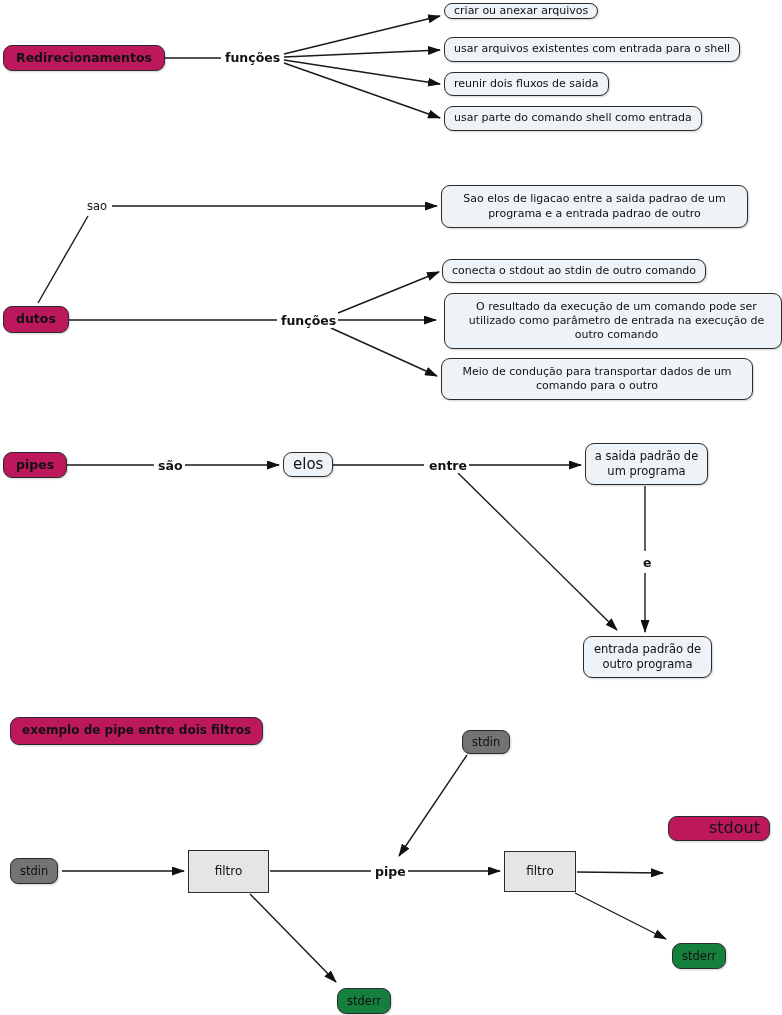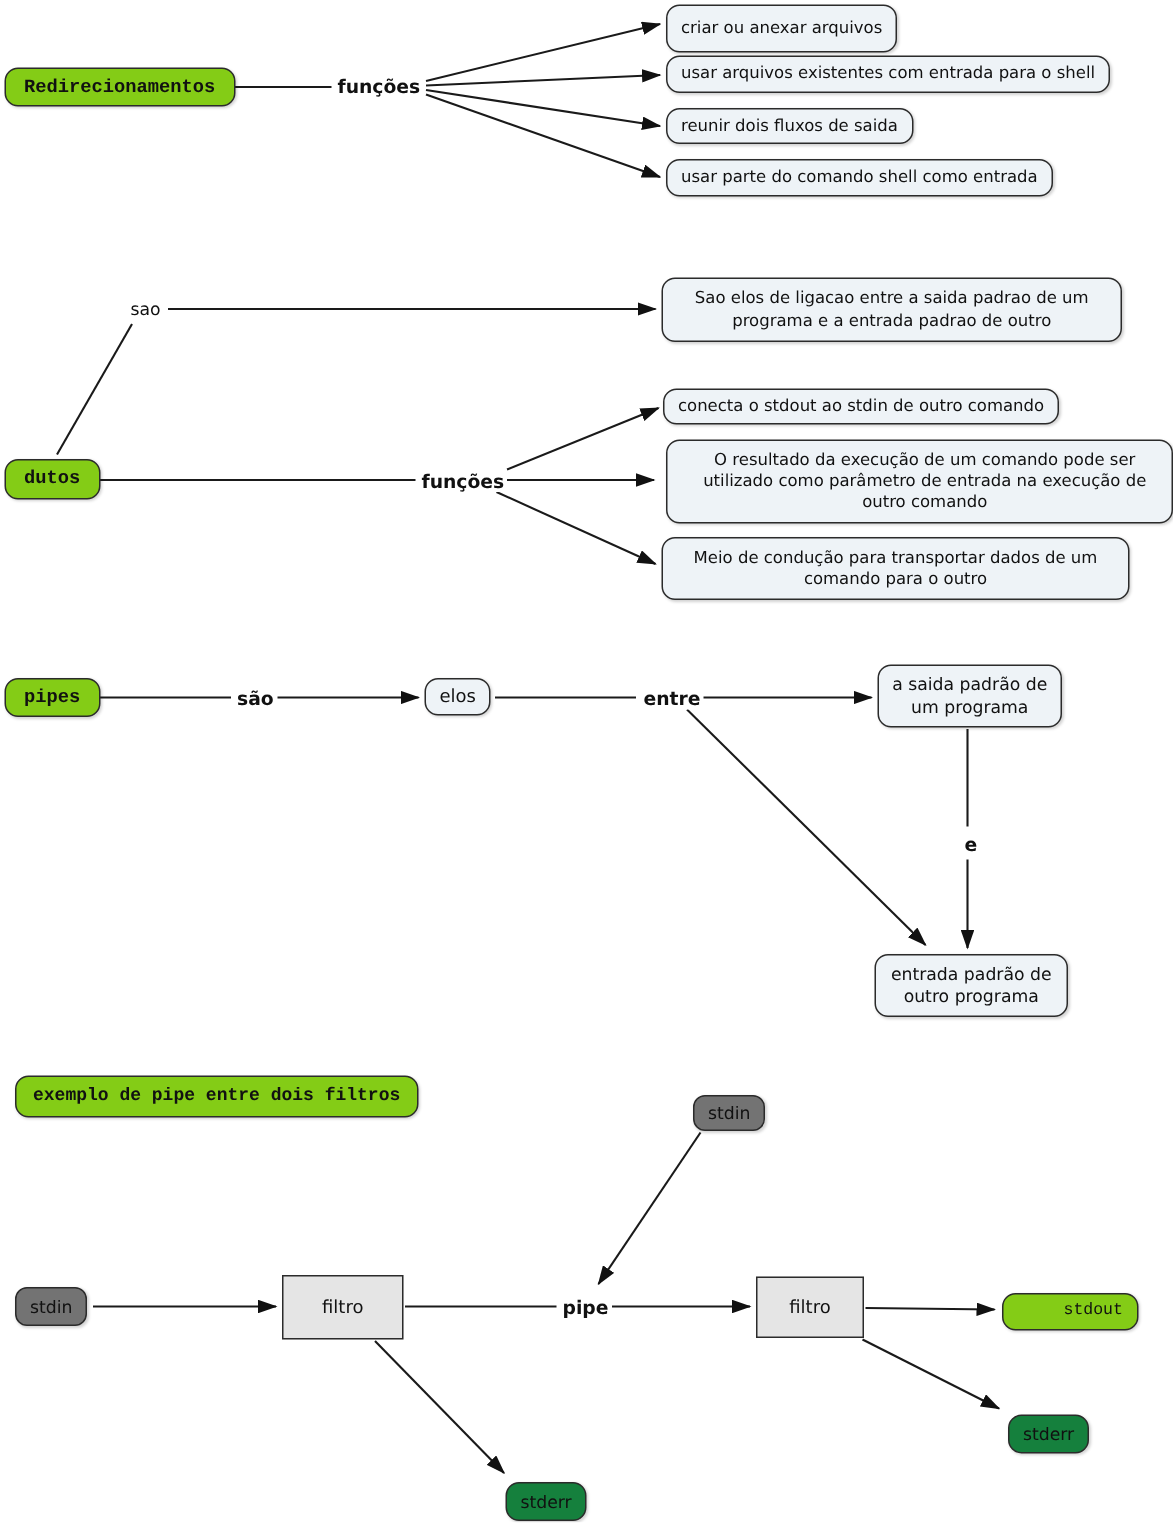--- a/index.html
+++ b/index.html
@@ -27,24 +27,23 @@
     border: 1px solid #2b2b2b;
     border-radius: 9px;
     font-size: 11.5px;
     line-height: 1.3;
     padding: 0 9px;
     box-sizing: border-box;
     box-shadow: 1px 1px 2px rgba(0,0,0,0.18);
     white-space: nowrap;
   }
   .concept {
-    background: #84cc16;
+    background: #be185d;
     font-weight: bold;
     font-size: 12.5px;
-    font-family: Liberation Mono, monospace;
   }
   .detail {
     background: #eef3f7;
     font-size: 11px;
   }
   .multi {
     white-space: pre-line;
     text-align: center;
     padding: 2px 5px;
   }
@@ -105,50 +104,50 @@
       <line x1="270" y1="871" x2="371" y2="871"></line>
       <line x1="406" y1="871" x2="500" y2="871" marker-end="url(#arrow)"></line>
       <line x1="577" y1="872" x2="663" y2="873" marker-end="url(#arrow)"></line>
       <line x1="575" y1="893" x2="666" y2="939" marker-end="url(#arrow)"></line>
       <line x1="250" y1="894" x2="336" y2="982" marker-end="url(#arrow)"></line>
     </g>
   </svg>
 
   <div class="node concept" style="left:3px; top:45px; height:26px; padding:0 12px;">Redirecionamentos</div>
   <div class="lbl" style="left:223px; top:50px;">funções</div>
-  <div class="node detail" style="left:444px; top:3px; height:32px;">criar ou anexar arquivos</div>
+  <div class="node detail" style="left:444px; top:3px; height:16px;">criar ou anexar arquivos</div>
   <div class="node detail" style="left:444px; top:37px; height:25px;">usar arquivos existentes com entrada para o shell</div>
   <div class="node detail" style="left:444px; top:106px; height:25px;">usar parte do comando shell como entrada</div>
   <div class="node detail" style="left:444px; top:72px; height:24px;">reunir dois fluxos de saida</div>
 
   <div class="lbl lbl-plain" style="left:85px; top:199px;">sao</div>
   <div class="node detail multi" style="left:441px; top:185px; width:307px; height:43px;">Sao elos de ligacao entre a saida padrao de um
 programa e a entrada padrao de outro</div>
   <div class="node concept" style="left:3px; top:306px; height:27px; padding:0 12px;">dutos</div>
   <div class="lbl" style="left:279px; top:313px;">funções</div>
   <div class="node detail" style="left:442px; top:259px; height:24px;">conecta o stdout ao stdin de outro comando</div>
   <div class="node detail multi" style="left:444px; top:293px; width:338px; height:56px;padding-left:12px;">O resultado da execução de um comando pode ser
 utilizado como parâmetro de entrada na execução de
 outro comando</div>
   <div class="node detail multi" style="left:441px; top:358px; width:312px; height:42px;">Meio de condução para transportar dados de um
 comando para o outro</div>
 
   <div class="node concept" style="left:3px; top:452px; height:26px; padding:0 12px;">pipes</div>
   <div class="lbl" style="left:156px; top:458px;">são</div>
-  <div class="node detail" style="left:283px; top:452px; height:25px; font-size:12px;">elos</div>
+  <div class="node detail" style="left:283px; top:452px; height:25px; font-size:15px;">elos</div>
   <div class="lbl" style="left:427px; top:458px;">entre</div>
   <div class="node detail multi" style="left:585px; top:443px; width:123px; height:42px; font-size:11.5px;">a saida padrão de
 um programa</div>
   <div class="lbl" style="left:641px; top:555px;">e</div>
   <div class="node concept" style="left:10px; top:717px; height:28px; padding:0 11px; font-size:12px;">exemplo de pipe entre dois filtros</div>
 
   <div class="node detail multi" style="left:583px; top:636px; width:129px; height:42px; font-size:11.5px;">entrada padrão de
 outro programa</div>
   <div class="node blue" style="left:462px; top:730px; height:24px;">stdin</div>
   <div class="node blue" style="left:10px; top:858px; height:26px;">stdin</div>
   <div class="node rect" style="left:188px; top:850px; width:81px; height:43px;">filtro</div>
   <div class="lbl" style="left:373px; top:864px;">pipe</div>
   <div class="node rect" style="left:504px; top:851px; width:72px; height:41px;">filtro</div>
-  <div class="node concept" style="left:668px; top:862px; height:25px; font-weight:normal; font-size:11px;padding-left:40px;">stdout</div>
+  <div class="node concept" style="left:668px; top:816px; height:25px; font-weight:normal; font-size:16px;padding-left:40px;">stdout</div>
   <div class="node red" style="left:672px; top:943px; height:26px;">stderr</div>
   <div class="node red" style="left:337px; top:988px; height:26px;">stderr</div>
 
 </div>
 
 </body></html>

